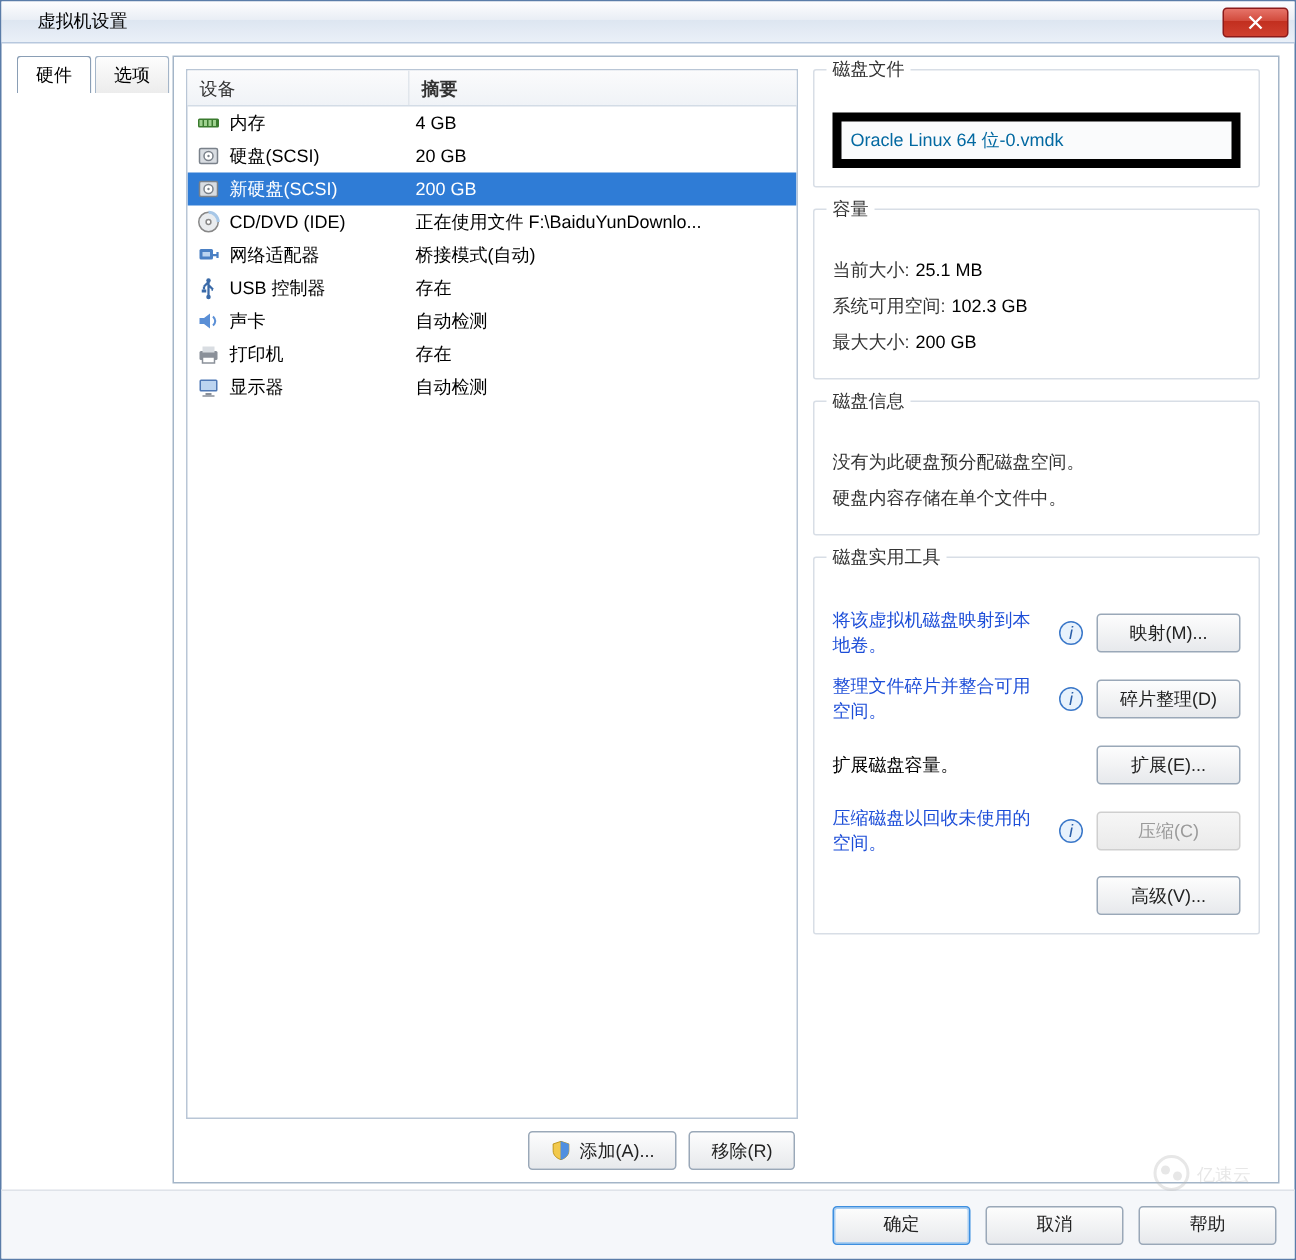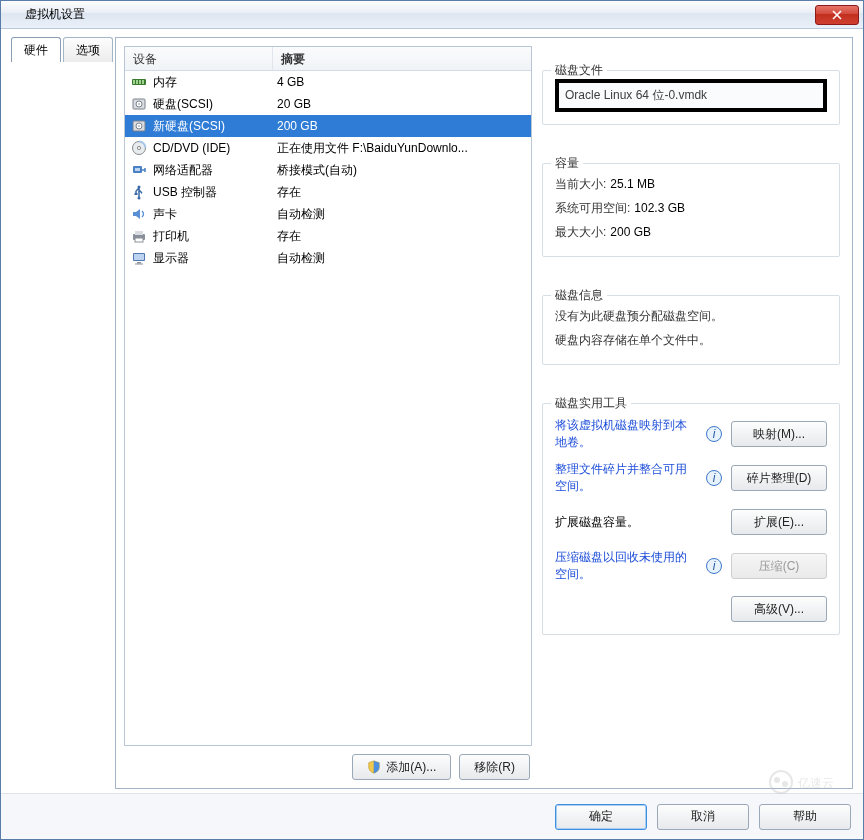--- a/index.html
+++ b/index.html
@@ -24,23 +24,23 @@
 .hw-rows { flex: 1; overflow: hidden; }
 .hw-row { display: flex; height: 22px; align-items: center; cursor: default; }
 .hw-row.selected { background: #2f7cd6; color: #fff; }
 .hw-cell-dev { width: 148px; display: flex; align-items: center; padding-left: 6px; gap: 6px; }
 .hw-cell-sum { flex: 1; padding-left: 4px; white-space: nowrap; overflow: hidden; text-overflow: ellipsis; }
 .hw-icon { width: 16px; height: 16px; flex: 0 0 16px; display: flex; align-items: center; justify-content: center; }
 .left-buttons { display: flex; justify-content: flex-end; gap: 8px; padding: 8px 2px 0 0; }
 .btn { height: 26px; padding: 0 14px; border: 1px solid #9aa8b8; border-radius: 3px; background: linear-gradient(#fdfdfd,#e7e9ec); cursor: default; display: inline-flex; align-items: center; gap: 5px; color: #222; }
 .shield { width: 14px; height: 14px; }
 .right-pane { flex: 1; display: flex; flex-direction: column; gap: 14px; padding-right: 4px; }
-.group { position: relative; border: 1px solid #d8dee6; border-radius: 2px; padding: 8px 12px 12px 12px; margin-top: 24px; }
+.group { position: relative; border: 1px solid #d8dee6; border-radius: 2px; padding: 28px 12px 12px 12px; }
 .group-title { position: absolute; top: -9px; left: 8px; background: #fff; padding: 0 4px; color: #333; }
-.disk-file-field { border: 4px solid #000000; background: #fafbfc; padding: 4px 6px; color: #404040; }
+.disk-file-field { border: 6px solid #000000; background: #fafbfc; padding: 4px 6px; color: #0369a1; }
 .kv { line-height: 24px; display: flex; }
 .kv-label { color: #333; }
 .kv-val { margin-left: 4px; }
 .info-line { line-height: 24px; color: #333; }
 .util-row { display: flex; align-items: center; height: 44px; gap: 8px; }
 .util-text { flex: 1; }
 .util-text.dim { color: #1d4ed8; }
 .util-info { width: 18px; height: 18px; flex: 0 0 18px; }
 .util-btn { width: 96px; height: 26px; border: 1px solid #9aa8b8; border-radius: 3px; background: linear-gradient(#fdfdfd,#e7e9ec); cursor: default; color: #222; }
 .util-btn.disabled { background: linear-gradient(#f6f6f6,#eaeaea); color: #9a9a9a; border-color: #cfcfcf; }

